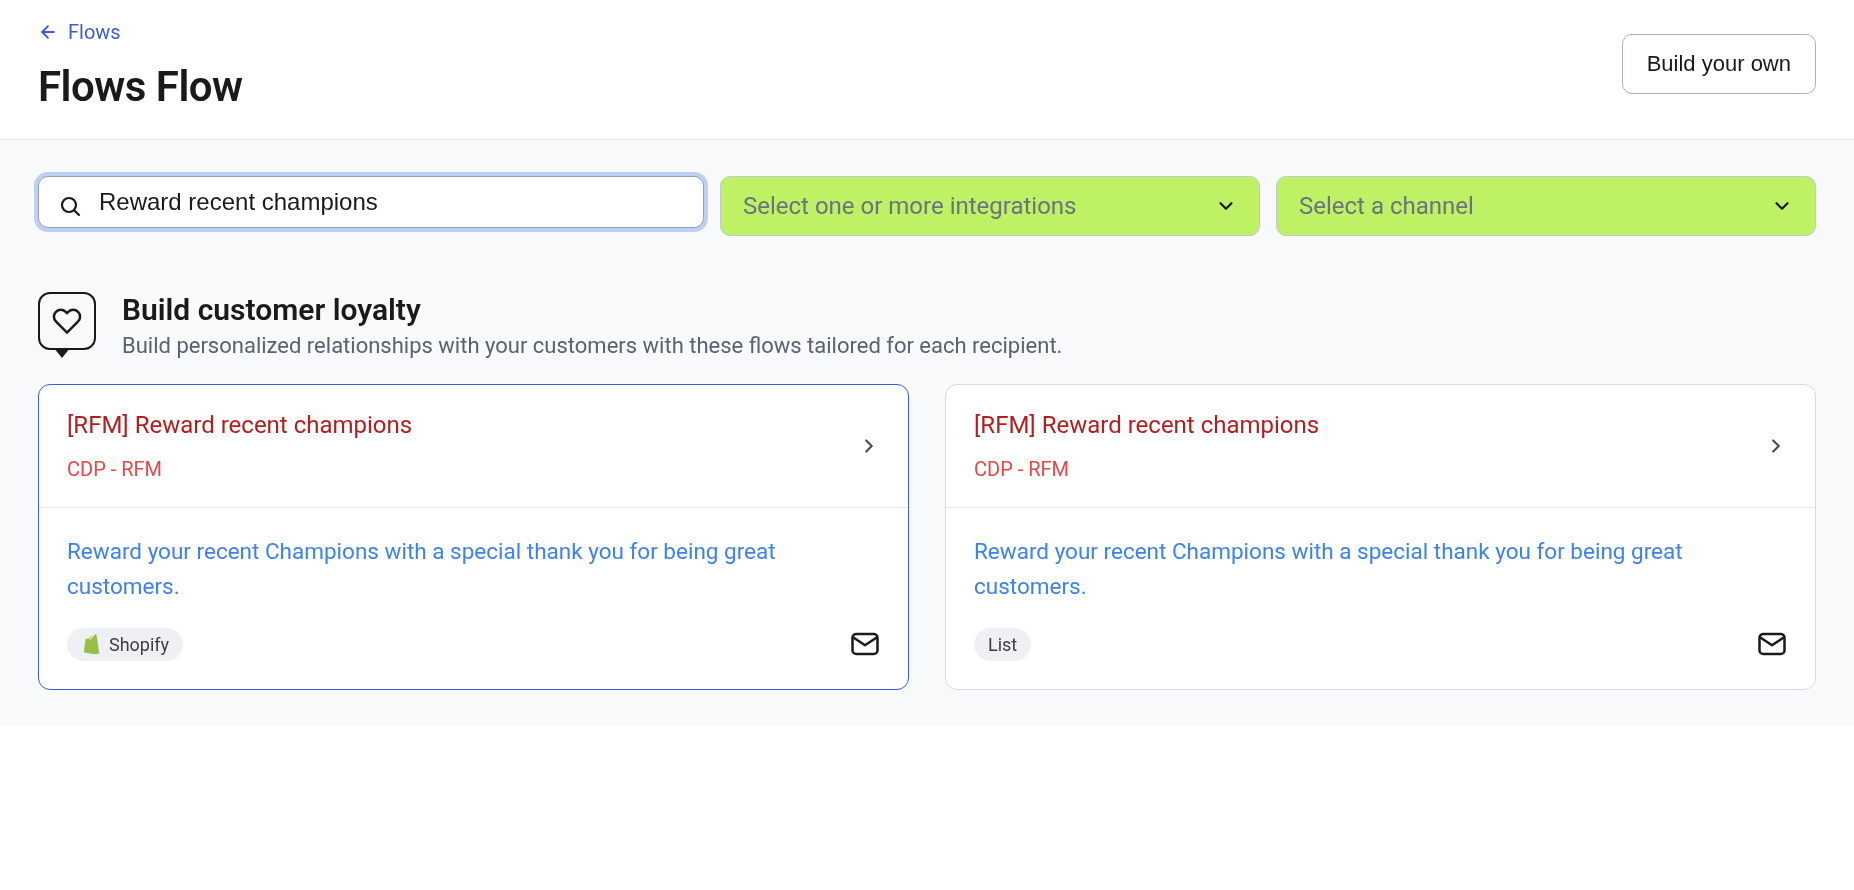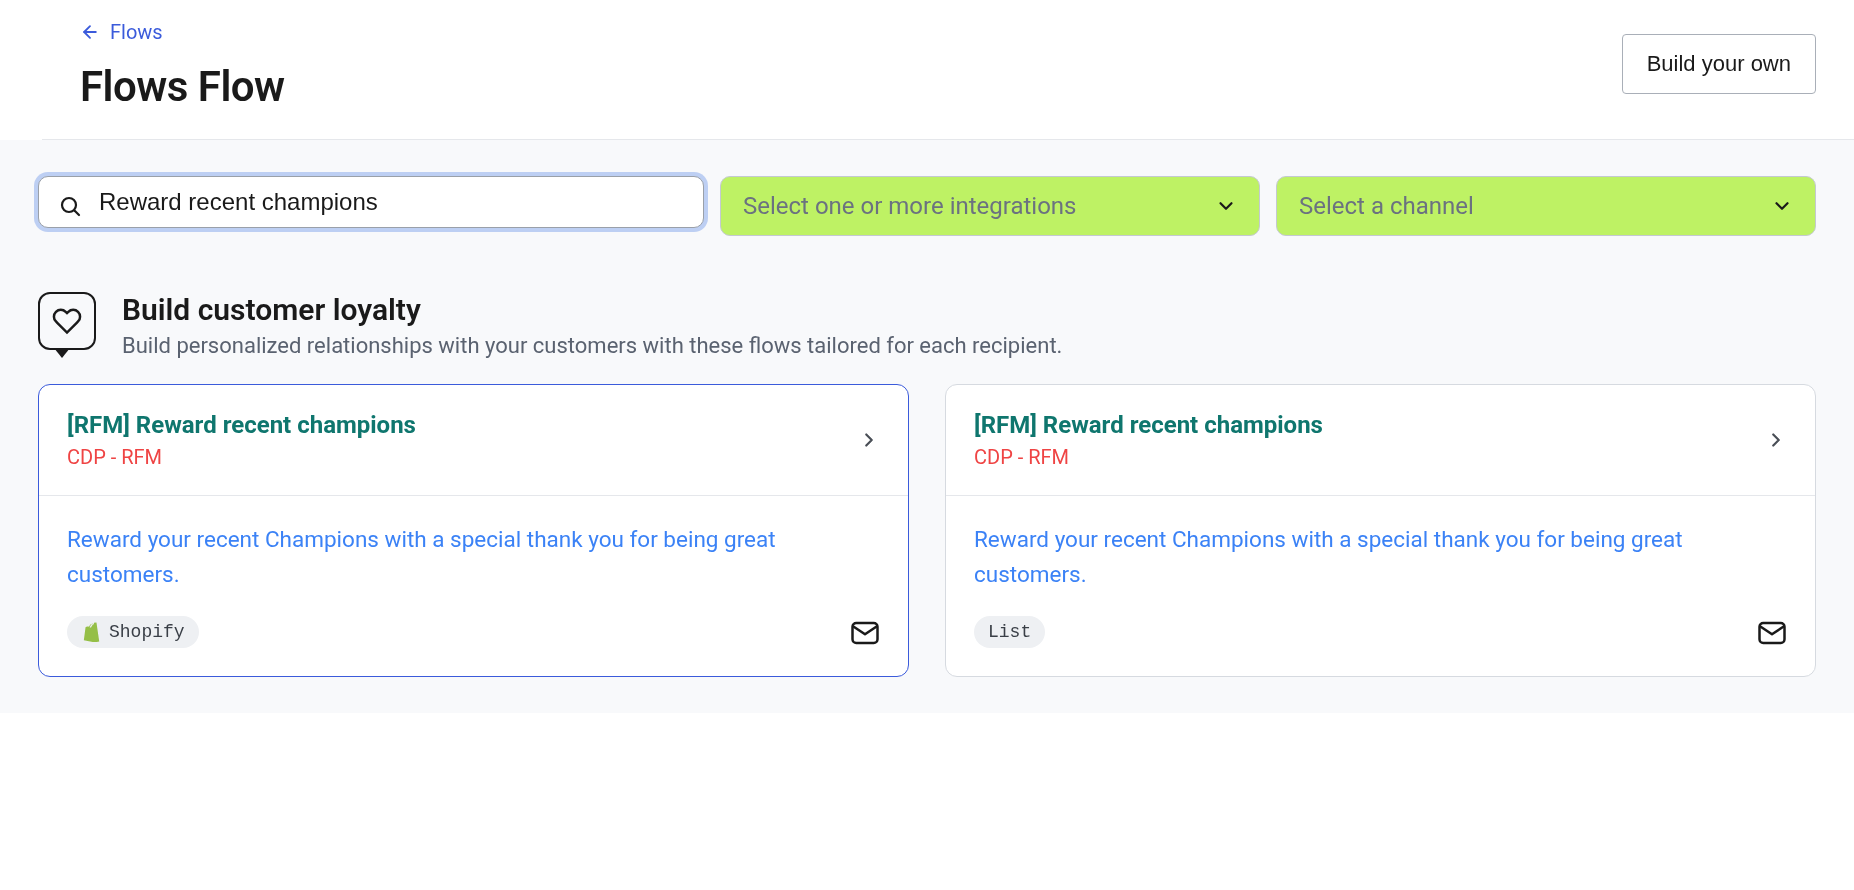--- a/index.html
+++ b/index.html
@@ -11,21 +11,20 @@
       font-family: -apple-system, BlinkMacSystemFont, "Segoe UI", Roboto, Helvetica, Arial, sans-serif;
       background: #ffffff;
       color: #1a1a1a;
     }
     .header {
       padding: 20px 38px 28px 38px;
       border-bottom: 1px solid #e5e7eb;
       display: flex;
       align-items: flex-start;
       justify-content: space-between;
-      margin-left: 42px;
     }
     .header-left {
       display: flex;
       flex-direction: column;
     }
     .breadcrumb {
       display: inline-flex;
       align-items: center;
       color: #3b5bdb;
       font-size: 20px;
@@ -44,21 +43,21 @@
       letter-spacing: -0.5px;
     }
     .build-own-btn {
       margin-top: 14px;
       padding: 16px 24px;
       font-size: 22px;
       font-weight: 500;
       color: #1a1a1a;
       background: #ffffff;
       border: 1px solid #a9afb8;
-      border-radius: 4px;
+      border-radius: 10px;
       cursor: pointer;
     }
     .content {
       background: #f8f9fb;
       padding: 36px 38px;
     }
     .filter-row {
       display: flex;
       gap: 16px;
       margin-bottom: 56px;
@@ -167,23 +166,23 @@
     .card-head {
       padding: 26px 28px 26px 28px;
       border-bottom: 1px solid #e5e7eb;
       display: flex;
       align-items: center;
       justify-content: space-between;
       gap: 16px;
     }
     .card-title {
       font-size: 24px;
-      font-weight: 700;
-      color: #0f766e;
-      margin-bottom: 6px;
+      font-weight: 400;
+      color: #b91c1c;
+      margin-bottom: 18px;
     }
     .card-sub {
       font-size: 20px;
       color: #ef4444;
     }
     .card-head svg {
       width: 22px;
       height: 22px;
       color: #4a4f57;
       flex-shrink: 0;
@@ -192,23 +191,22 @@
       padding: 26px 28px 28px 28px;
     }
     .card-desc {
       font-size: 22.5px;
       color: #3b82f6;
       line-height: 1.55;
       margin-bottom: 24px;
     }
     .card-footer {
       display: flex;
-      align-items: flex-end;
+      align-items: center;
       justify-content: space-between;
-      font-family: Liberation Mono, monospace;
     }
     .tag {
       display: inline-flex;
       align-items: center;
       gap: 8px;
       padding: 6px 14px;
       background: #eef0f3;
       border-radius: 999px;
       font-size: 18px;
       color: #3a3f47;

